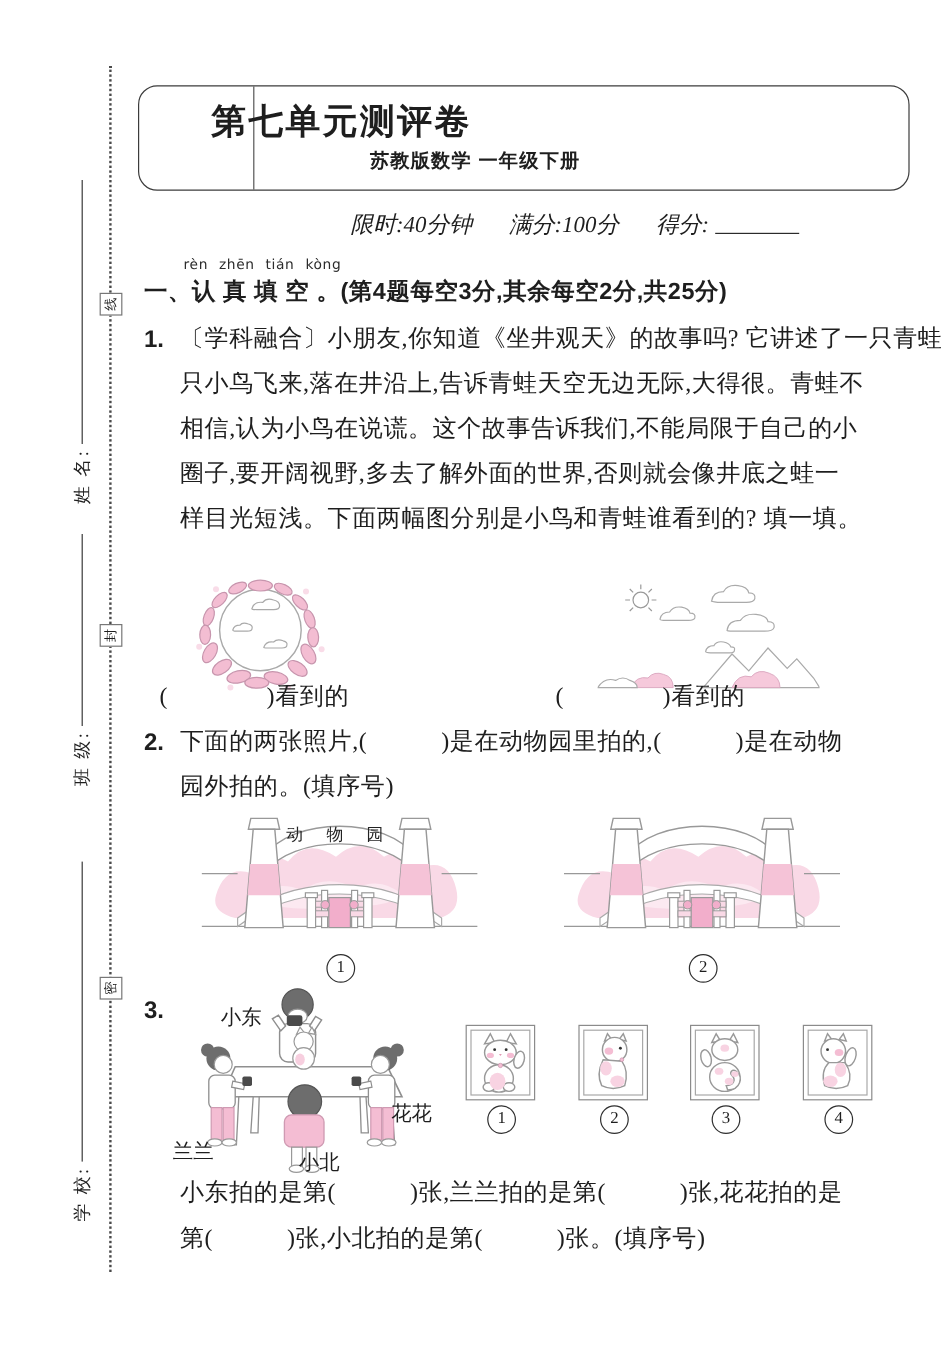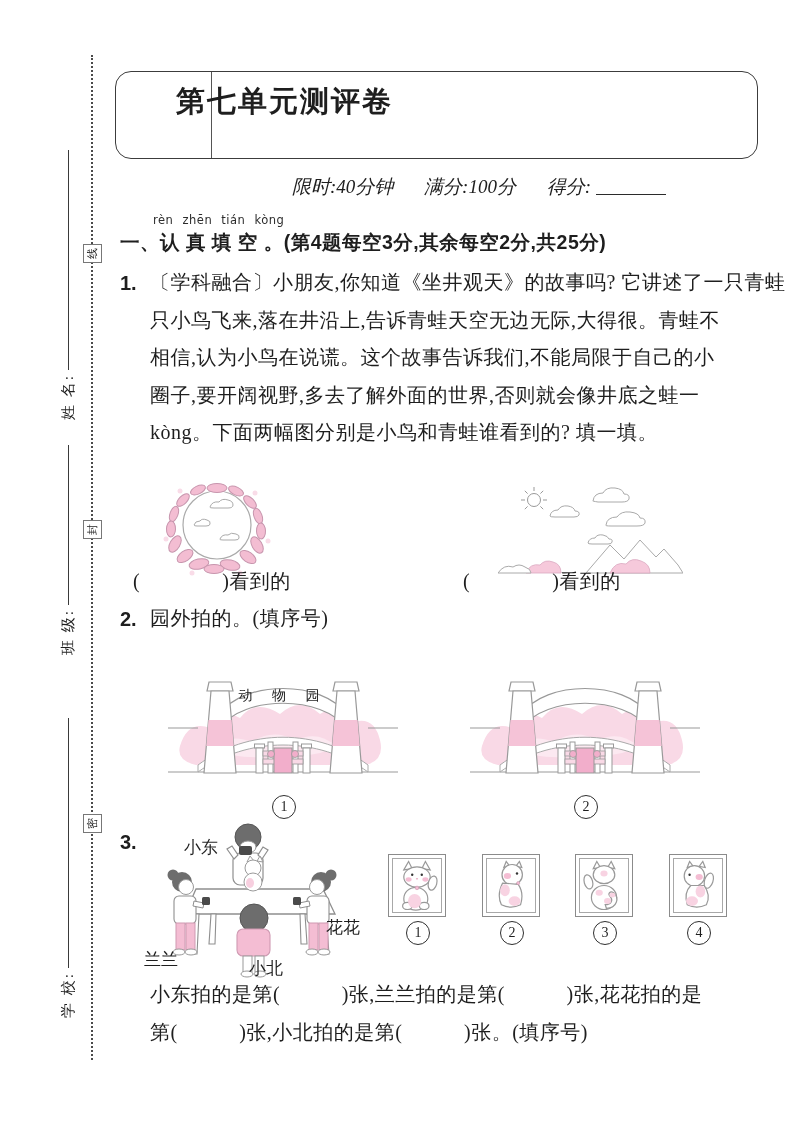--- a/index.html
+++ b/index.html
@@ -62,20 +62,21 @@
   <span class="side-blank"></span>
 </div>
 <div class="abs side-field" style="left:-82px;top:857px;width:300px;">
   <span>学 校:</span>
   <span class="side-blank"></span>
 </div>
 
 <div class="abs title-box">
   <div class="title-divider"></div>
   <div class="main-title">第七单元测评卷</div>
+  <div class="sub-title">苏教版数学 一年级下册</div>
 </div>
 
 <div class="abs serif nowrap" style="left:292px;top:174px;font-size:19px;">
   <span>限时:40分钟</span>
   <span style="margin-left:26px;">满分:100分</span>
   <span style="margin-left:26px;">得分:</span>
   <span class="blank" style="width:70px;"></span>
 </div>
 
 <div class="abs pinyin" style="left:153px;top:213px;">rèn zhēn tián kòng</div>
@@ -84,21 +85,21 @@
   <span>认 真 填 空 。</span>
   <span>(第4题每空3分,其余每空2分,共25分)</span>
 </div>
 
 <div class="abs qnum" style="left:120px;top:272px;">1.</div>
 <div class="abs" style="left:150px;top:264px;">
   <div class="qline">〔学科融合〕小朋友,你知道《坐井观天》的故事吗? 它讲述了一只青蛙</div>
   <div class="qline">只小鸟飞来,落在井沿上,告诉青蛙天空无边无际,大得很。青蛙不</div>
   <div class="qline">相信,认为小鸟在说谎。这个故事告诉我们,不能局限于自己的小</div>
   <div class="qline">圈子,要开阔视野,多去了解外面的世界,否则就会像井底之蛙一</div>
-  <div class="qline">kòng。下面两幅图分别是小鸟和青蛙谁看到的? 填一填。</div>
+  <div class="qline">样目光短浅。下面两幅图分别是小鸟和青蛙谁看到的? 填一填。</div>
 </div>
 
 <svg class="abs" style="left:162px;top:481px;" width="110" height="95" viewBox="0 0 110 95">
   <circle cx="55" cy="44" r="34" fill="#fff" stroke="#aaa" stroke-width="1.2"></circle>
   <g fill="#f3bdd2" stroke="#c795ad" stroke-width="1">
     <ellipse cx="55" cy="7" rx="10" ry="4.5"></ellipse>
     <ellipse cx="36" cy="9" rx="8" ry="4" transform="rotate(-25 36 9)"></ellipse>
     <ellipse cx="74" cy="10" rx="8" ry="4" transform="rotate(25 74 10)"></ellipse>
     <ellipse cx="21" cy="19" rx="8" ry="4" transform="rotate(-45 21 19)"></ellipse>
     <ellipse cx="88" cy="21" rx="8" ry="4" transform="rotate(45 88 21)"></ellipse>
@@ -150,20 +151,21 @@
   <path d="M28,88 q4,-10 14,-8 q5,-6 13,-3 q8,2 8,11 z" fill="#f6c9db" stroke="#dba8c0" stroke-width="0.8"></path>
   <path d="M112,88 q5,-12 16,-9 q6,-7 15,-3 q9,3 9,12 z" fill="#f6c9db" stroke="#dba8c0" stroke-width="0.8"></path>
   <path d="M0,88 q6,-9 15,-6 q6,-4 12,0 q6,2 6,6 z" fill="#fff" stroke="#aaa" stroke-width="1"></path>
 </svg>
 
 <div class="abs qline" style="left:133px;top:563px;">(　　　　)看到的</div>
 <div class="abs qline" style="left:463px;top:563px;">(　　　　)看到的</div>
 
 <div class="abs qnum" style="left:120px;top:608px;">2.</div>
 <div class="abs" style="left:150px;top:600px;">
+  <div class="qline">下面的两张照片,(　　　)是在动物园里拍的,(　　　)是在动物</div>
   <div class="qline">园外拍的。(填序号)</div>
 </div>
 
 <svg class="abs" style="left:168px;top:668px;" width="230" height="130" viewBox="0 0 230 130">
   <path d="M12,78 Q20,52 42,60 Q50,38 72,50 Q88,30 112,46 Q132,28 152,46 Q172,34 186,54 Q206,48 212,72 Q217,92 198,97 L28,97 Q8,92 12,78 Z" fill="#f9d9e6"></path>
   <path d="M40,82 Q60,64 84,74 Q104,60 128,72 Q150,62 168,78 Q150,90 120,86 Q80,94 40,82 Z" fill="#fce9f1"></path>
   <line x1="0" y1="60" x2="30" y2="60" stroke="#999" stroke-width="1"></line>
   <line x1="200" y1="60" x2="230" y2="60" stroke="#999" stroke-width="1"></line>
   <line x1="0" y1="104" x2="230" y2="104" stroke="#999" stroke-width="1"></line>
   <path d="M30,97 C80,60 150,60 200,97 L200,104 C150,68 80,68 30,104 Z" fill="#fff" stroke="#aaa" stroke-width="1"></path>

